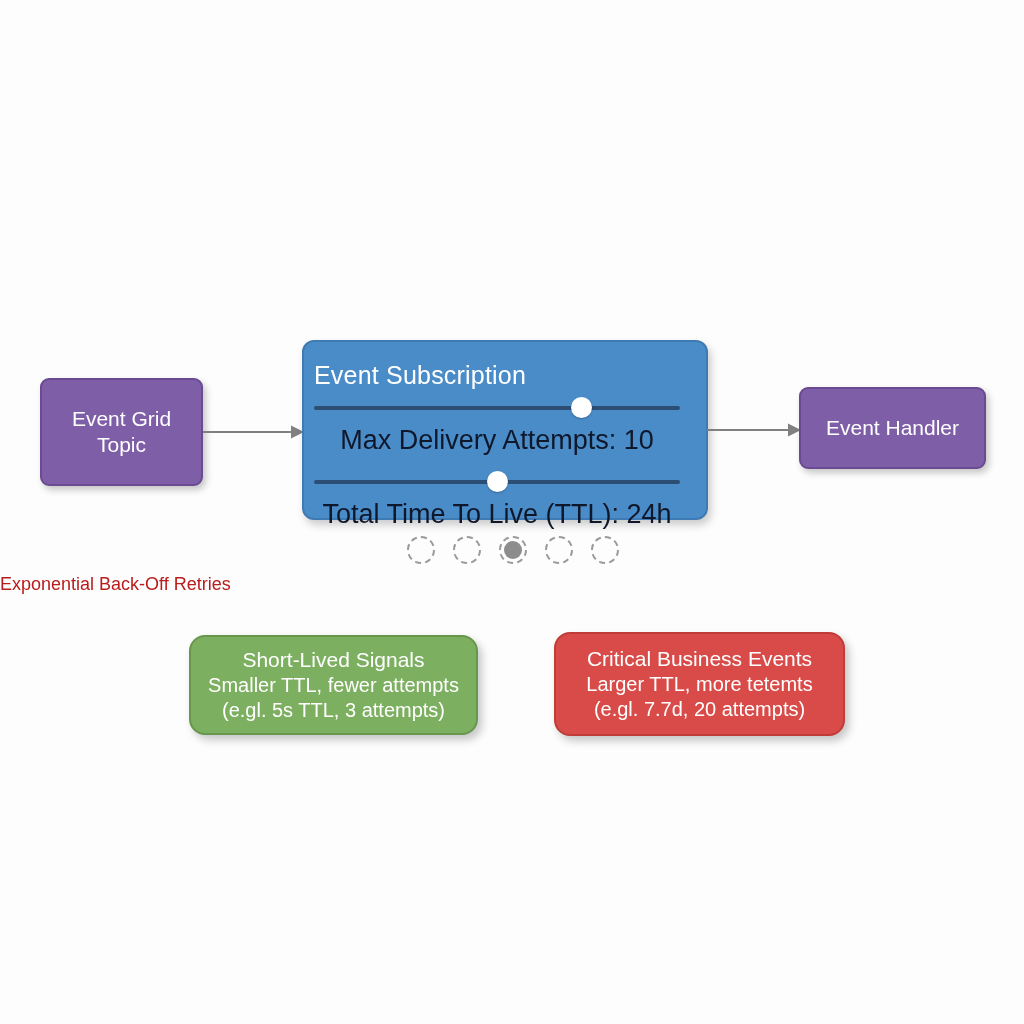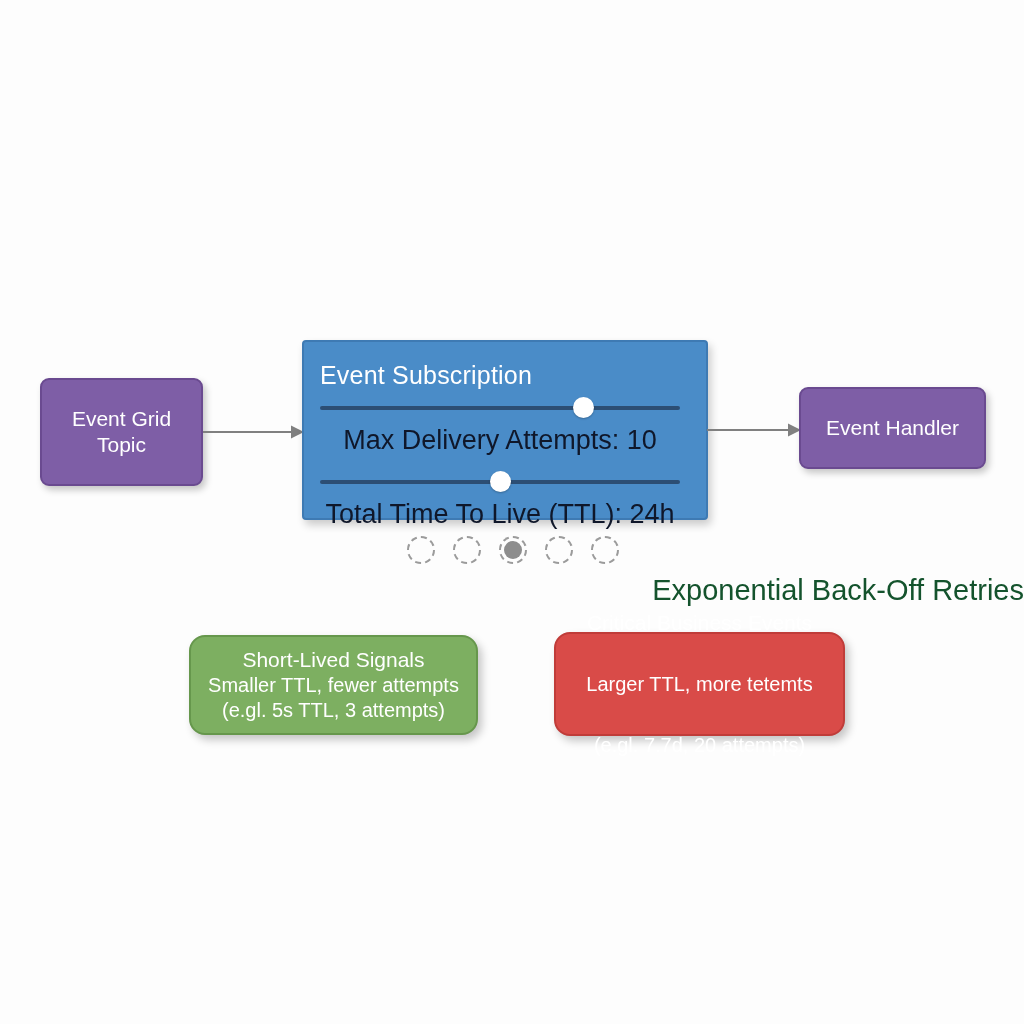--- a/index.html
+++ b/index.html
@@ -45,24 +45,24 @@
   #handler-node{ left: 799px; top: 387px; width: 187px; height: 82px;  }
 
   
   #subscription-node {
     left: 302px;
     top: 340px;
     width: 406px;
     height: 180px;
     background: #4A8CC8;
     border-color: #3E7AB3;
-    border-radius: 4px;
+    border-radius: 12px;
     box-shadow: 3px 5px 9px rgba(0,0,0,0.20);
     display: block;
-    padding: 16px 26px 14px 16px;
+    padding: 16px 26px 14px 10px;
   }
   .sub-title {
     color: #ffffff;
     font-size: 25px;
     letter-spacing: 0.2px;
     text-align: left;
     margin: 2px 0 0 0;
   }
   .sub-label {
     color: #0f172a;
@@ -122,23 +122,23 @@
     width: 18px;
     height: 18px;
     margin: 3px 0 0 3px;
     border-radius: 50%;
     background: #8d8d8d;
   }
 
   
   .caption {
     position: absolute;
-    text-align: right;
-    color: #14532d;
-    font-size: 29px;
+    text-align: left;
+    color: #b91c1c;
+    font-size: 18px;
     white-space: nowrap;
   }
   #retry-caption  { left: 0;   top: 574px; width: 1024px; }
   #tune-caption   { left: 0;   top: 763px; width: 1024px; }
 
   
   .advice {
     position: absolute;
     box-sizing: border-box;
     border-style: solid;
@@ -155,21 +155,21 @@
   }
   .advice .adv-title { font-size: 21px; }
   .advice .adv-line  { font-size: 20px; }
 
   #advice-green {
     left: 189px; top: 635px; width: 289px; height: 100px;
     background: #7DAF61; border-color: #66974C;
   }
   #advice-red {
     left: 554px; top: 632px; width: 291px; height: 104px;
-    background: #D94B48; border-color: #C03C39; gap: 36px;
+    background: #D94B48; border-color: #C03C39;
   }
 </style>
 </head>
 <body>
 
 <div id="canvas">
 
   <div class="node node-purple" id="topic-node">
     <span>Event Grid</span>
     <span>Topic</span>

